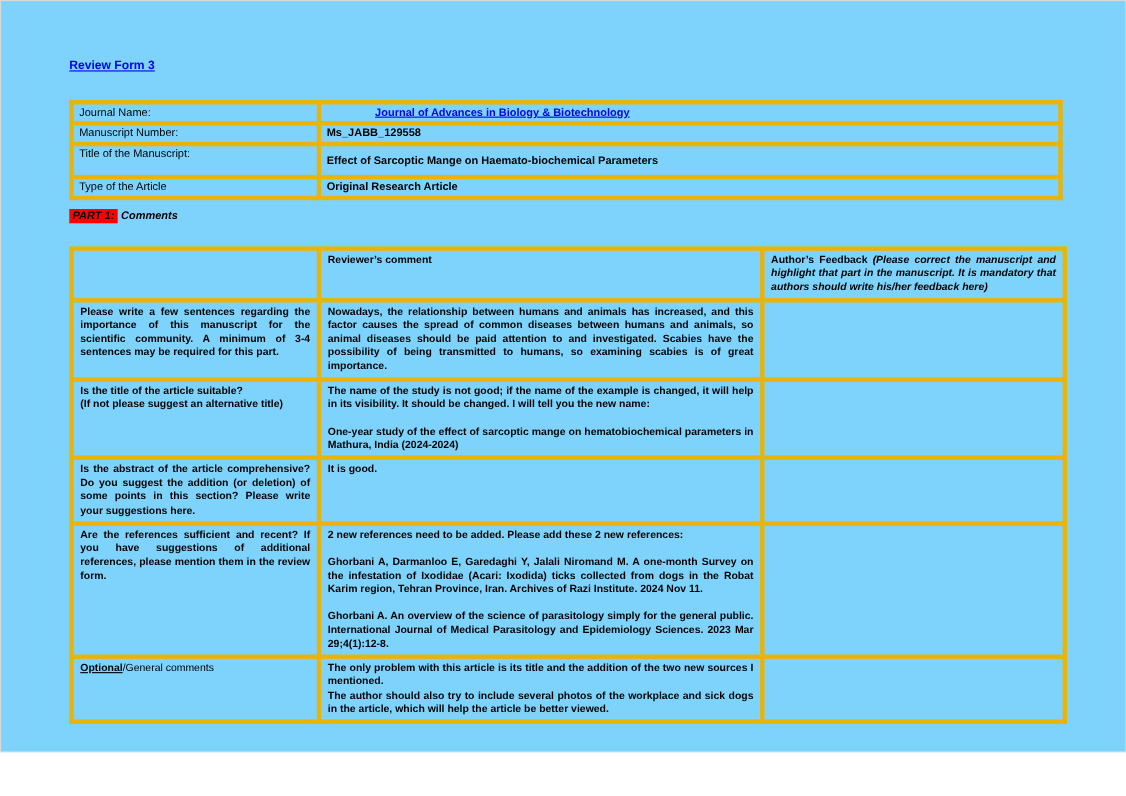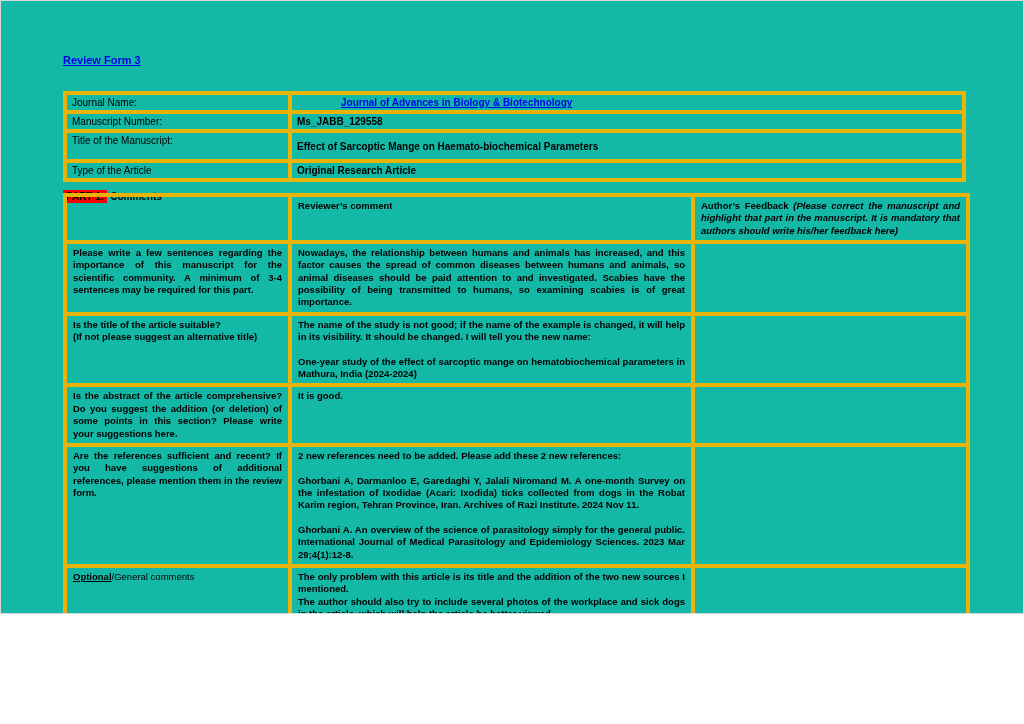--- a/index.html
+++ b/index.html
@@ -1,21 +1,21 @@
 <!DOCTYPE html>
 <html><head>
 <meta charset="utf-8">
 <style>
   * { box-sizing: border-box; }
   html, body { margin: 0; padding: 0; background: #ffffff; }
   .page {
     position: relative;
     width: 1024px;
-    height: 614px;
-    background: #14b8a6;
+    height: 684px;
+    background: #7dd3fc;
     font-family: "Liberation Sans", sans-serif;
     color: #000;
     font-size: 9.5px;
     line-height: 1.3;
     border: 1px solid #d9d9d9;
     overflow: hidden;
   }
   .doc-title {
     position: absolute;
     left: 62px; top: 52px;
@@ -33,26 +33,26 @@
   .info-label { font-weight: normal; }
   .info-value { font-weight: bold; }
   .journal-link {
     color: #0000EE; font-weight: bold; text-decoration: underline; cursor: pointer; margin-left: 44px;
   }
   .title-row td { height: 30px; }
   .title-value-cell { vertical-align: middle; }
   .type-row td { height: 17px; }
 
   
-  .part1 { position: absolute; left: 62px; top: 189px; font-size: 10px; }
+  .part1 { position: absolute; left: 62px; top: 189px; font-size: 10px; font-style: italic; }
   .part1-badge { background: #FF0000; font-weight: bold; padding: 1px 3px; }
   .part1-label { font-weight: bold; padding-left: 3px; }
 
   
-  .comments-table { position: absolute; left: 62px; top: 192px; width: 903px; }
+  .comments-table { position: absolute; left: 62px; top: 223px; width: 903px; }
   .comments-table td { padding: 3px 6px; }
   .hdr-cell { font-weight: bold; }
   .hdr-author { text-align: justify; }
   .hdr-author .italic { font-style: italic; }
   .q {
     font-weight: bold;
     text-align: justify;
     padding: 4px 10px 4px 18px;
     white-space: pre-line;
   }

